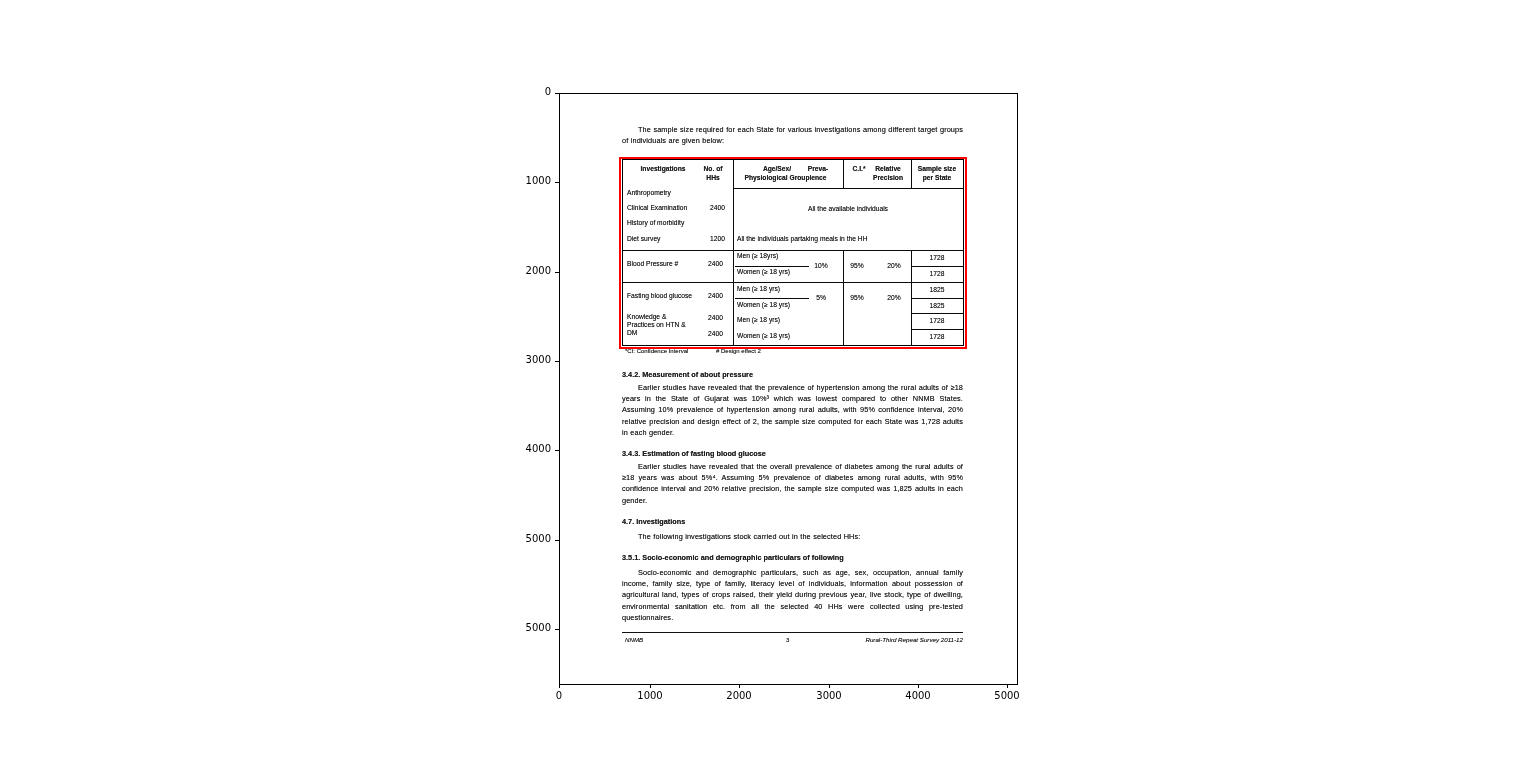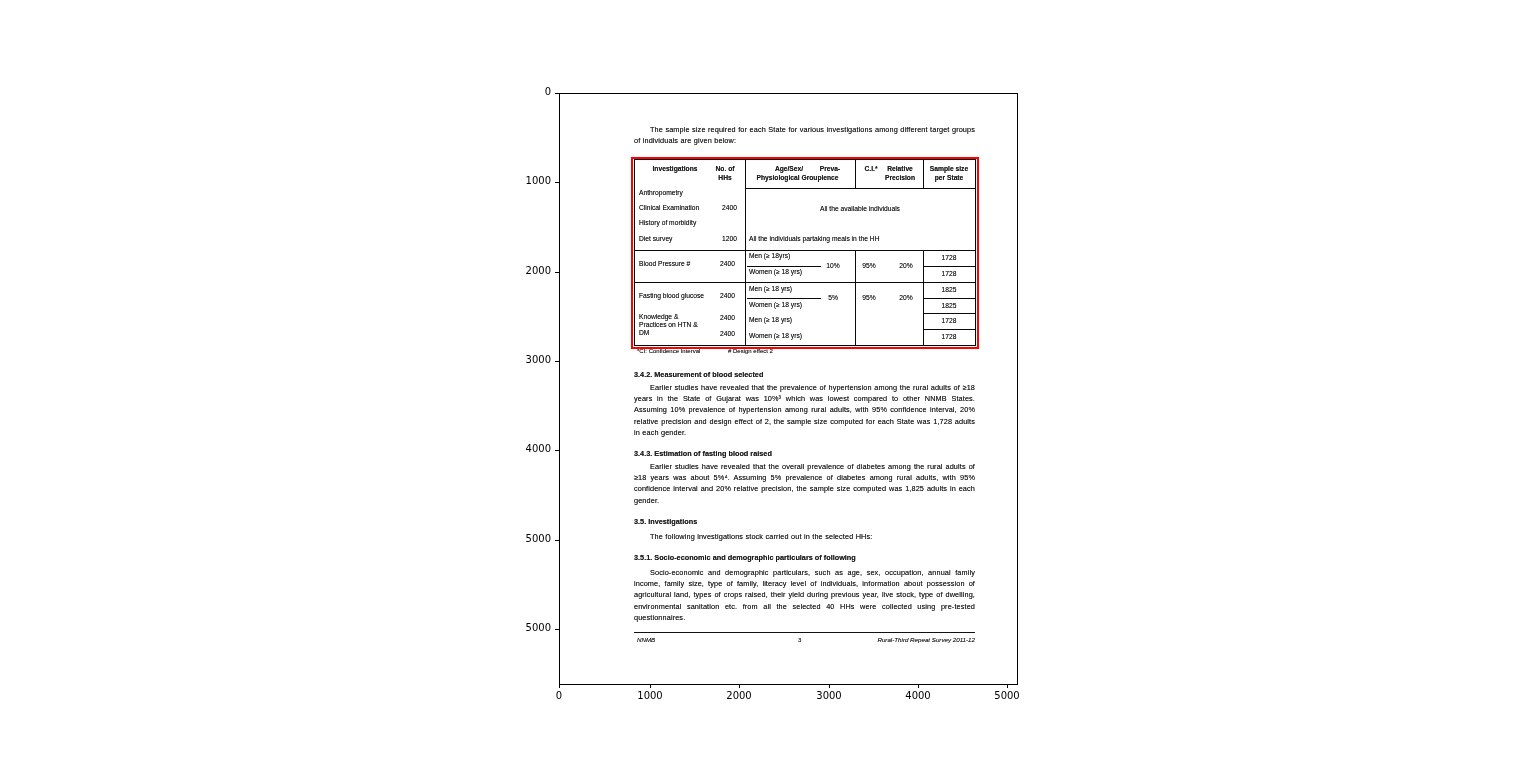--- a/index.html
+++ b/index.html
@@ -7,21 +7,21 @@
        font-family:"Liberation Sans",sans-serif;}
   
   .axes{position:absolute;left:559px;top:93px;width:457px;height:590px;
         border:1px solid #000;background:#fff;}
   .tick-label{position:absolute;font-family:"DejaVu Sans",sans-serif;font-size:10px;color:#000;}
   .ytick{width:46px;text-align:right;}
   .xtick{width:50px;text-align:center;}
   .ymark{position:absolute;width:4px;height:1px;background:#000;}
   .xmark{position:absolute;width:1px;height:4px;background:#000;}
   
-  .doc{position:absolute;left:16px;top:0;width:457px;height:590px;color:#1d1d1d;}
+  .doc{position:absolute;left:4px;top:0;width:457px;height:590px;color:#1d1d1d;}
   .doc *{text-shadow:0 0 0.45px rgba(70,70,70,0.85);}
   .para{position:absolute;left:58px;width:341px;font-size:7.3px;line-height:11.2px;
         text-align:justify;letter-spacing:0.12px;word-spacing:0.25px;}
   .indent{text-indent:16px;}
   .headline{position:absolute;left:58px;width:341px;font-size:7.3px;font-weight:bold;}
   .footnote{position:absolute;font-size:6px;color:#2a2a2a;}
   
   .red-box{position:absolute;left:55px;top:63px;width:344px;height:188px;
            border:2.5px solid #ff0000;}
   .tbl{position:absolute;left:58px;top:65px;width:340px;height:185px;
@@ -144,27 +144,27 @@
         <div class="cell num" style="left:64px;top:170px;width:36px">2400</div>
         <div class="cell" style="left:114px;top:156px">Men (≥ 18 yrs)</div>
         <div class="cell" style="left:114px;top:172px">Women (≥ 18 yrs)</div>
         <div class="cell ctr" style="left:290px;top:157px;width:48px">1728</div>
         <div class="cell ctr" style="left:290px;top:173px;width:48px">1728</div>
       </div>
 
       <div class="footnote" style="left:61px;top:254px">*CI: Confidence Interval</div>
       <div class="footnote" style="left:152px;top:254px"># Design effect 2</div>
 
-      <div class="headline" style="top:276px">3.4.2. Measurement of blood selected</div>
+      <div class="headline" style="top:276px">3.4.2. Measurement of about pressure</div>
       <div class="para indent" style="top:288px">Earlier studies have revealed that the prevalence of hypertension among the rural adults of ≥18 years in the State of Gujarat was 10%³ which was lowest compared to other NNMB States. Assuming 10% prevalence of hypertension among rural adults, with 95% confidence interval, 20% relative precision and design effect of 2, the sample size computed for each State was 1,728 adults in each gender.</div>
 
-      <div class="headline" style="top:355px">3.4.3. Estimation of fasting blood raised</div>
+      <div class="headline" style="top:355px">3.4.3. Estimation of fasting blood glucose</div>
       <div class="para indent" style="top:367px">Earlier studies have revealed that the overall prevalence of diabetes among the rural adults of ≥18 years was about 5%⁴. Assuming 5% prevalence of diabetes among rural adults, with 95% confidence interval and 20% relative precision, the sample size computed was 1,825 adults in each gender.</div>
 
-      <div class="headline" style="top:423px">3.5. Investigations</div>
+      <div class="headline" style="top:423px">4.7. Investigations</div>
       <div class="para indent" style="top:437px;text-align:left">The following investigations stock carried out in the selected HHs:</div>
 
       <div class="headline" style="top:459px">3.5.1. Socio-economic and demographic particulars of following</div>
       <div class="para indent" style="top:473px">Socio-economic and demographic particulars, such as age, sex, occupation, annual family income, family size, type of family, literacy level of individuals, information about possession of agricultural land, types of crops raised, their yield during previous year, live stock, type of dwelling, environmental sanitation etc. from all the selected 40 HHs were collected using pre-tested questionnaires.</div>
 
       <div class="rule" style="left:58px;top:538px;width:341px"></div>
       <div class="foot it" style="left:61px;top:542px">NNMB</div>
       <div class="foot" style="left:222px;top:542px">3</div>
       <div class="foot it" style="left:290px;top:542px;width:109px;text-align:right">Rural-Third Repeat Survey 2011-12</div>
 

